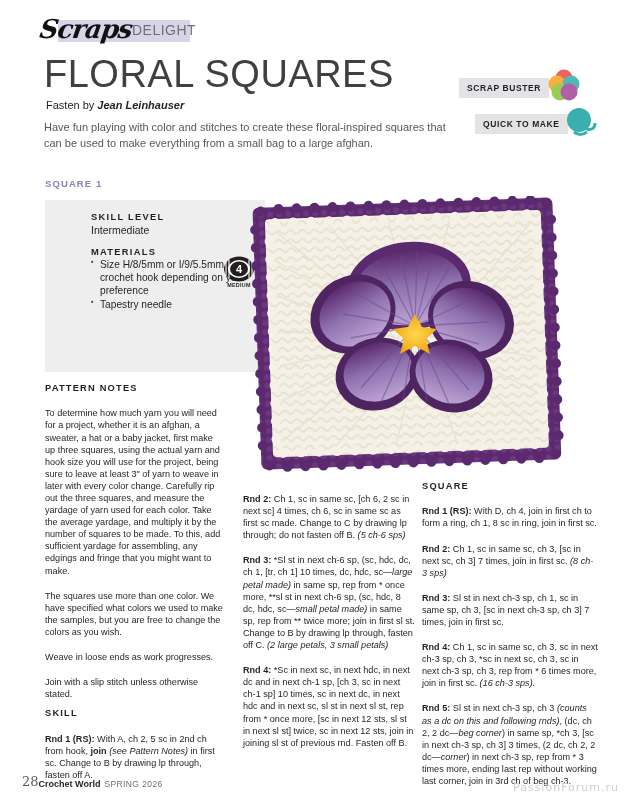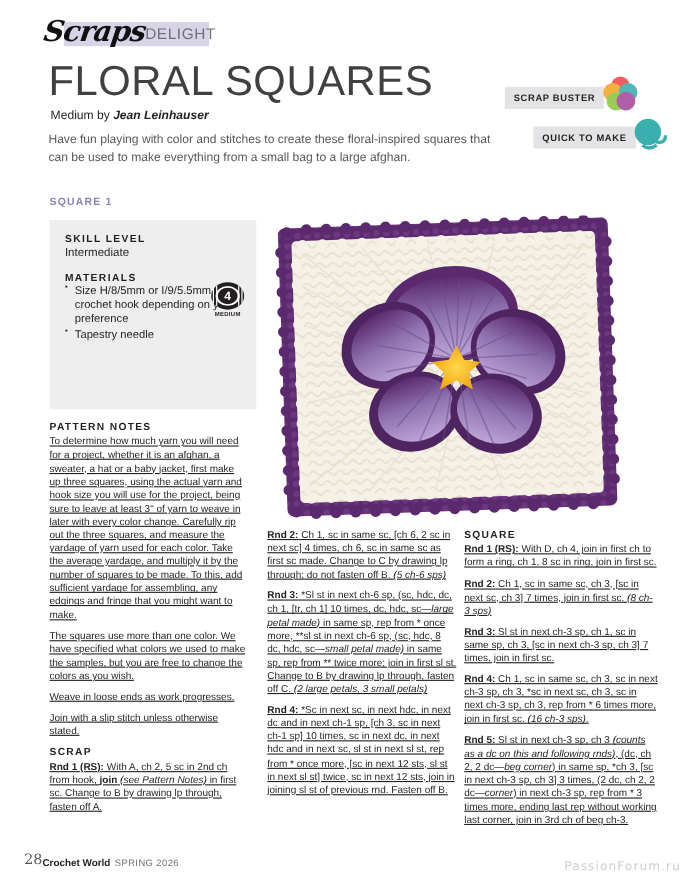--- a/index.html
+++ b/index.html
@@ -23,33 +23,33 @@
   .title{position:absolute;left:44px;top:55px;font-size:38px;letter-spacing:.5px;
     color:#404040;font-weight:300;line-height:1;}
   .byline{position:absolute;left:46px;top:99px;font-size:11px;color:#231f20;}
   .byline b{font-style:italic;font-weight:700;}
 
   
   .badge{position:absolute;display:flex;align-items:center;}
   .badge .lbl{background:#e3e3e5;color:#231f20;font-size:8.5px;font-weight:700;
     letter-spacing:.6px;padding:5px 8px 5px 8px;}
   #badge-scrap{left:459px;top:69px;}
-  #badge-quick{left:485px;top:105px;}
+  #badge-quick{left:475px;top:105px;}
   .badge .icon{margin-left:-6px;}
 
   
   .intro{position:absolute;left:44px;top:120px;width:420px;font-size:11px;
     line-height:1.42;color:#58585b;font-weight:300;}
 
   
   .square1{position:absolute;left:45px;top:178px;font-size:9.5px;font-weight:700;
     letter-spacing:1.1px;color:#8d7fb8;}
 
   
-  .infobox{position:absolute;left:45px;top:200px;width:188px;height:172px;background:#eeeeee;}
+  .infobox{position:absolute;left:45px;top:200px;width:188px;height:172px;background:#eeeeee;padding-left:32px;}
   .infobox .inner{padding:12px 12px 10px 14px;position:relative;}
   .ib-head{font-size:9.3px;font-weight:700;letter-spacing:1.3px;color:#231f20;}
   .ib-sub{font-size:10.5px;margin-top:2px;}
   .ib-head2{font-size:9.3px;font-weight:700;letter-spacing:1.3px;margin-top:11px;}
   .ib-list{list-style:none;margin:2px 0 0 0;padding:0;font-size:10.2px;line-height:1.25;}
   .ib-list li{position:relative;padding-left:9px;margin-top:2px;}
   .ib-list li:before{content:"\25AA";position:absolute;left:0;top:-1px;font-size:7px;}
   .ib-sublist{margin:0;padding-left:12px;list-style:none;}
   .ib-sublist li:before{content:none;}
   .ib-sublist li{padding-left:0;}
@@ -59,21 +59,21 @@
 
   
   .photo{position:absolute;left:243px;top:196px;width:360px;height:280px;}
 
   
   .col{position:absolute;font-size:9.1px;line-height:1.33;color:#231f20;text-align:left;}
   #col-left{left:45px;top:382px;width:180px;}
   #col-mid{left:243px;top:480px;width:172px;}
   #col-right{left:422px;top:480px;width:176px;}
   .col h3{font-size:9.3px;font-weight:700;letter-spacing:1.2px;margin:0 0 1px 0;}
-  .col p{margin:0 0 7px 0;text-decoration:underline;}
+  .col p{margin:13px 0 7px 0;}
   .col b{font-weight:700;}
   .col i{font-style:italic;}
 
   
   .footer{position:absolute;left:22px;top:774px;display:flex;align-items:flex-end;}
   .fnum{font-size:13px;color:#58585b;font-family:"DejaVu Serif",serif;}
   .fmag{font-size:9px;font-weight:700;margin-left:0;color:#231f20;}
   .fissue{font-size:8.5px;margin-left:4px;color:#6f6f74;letter-spacing:.4px;}
   .watermark{position:absolute;right:14px;top:781px;font-size:11px;color:#cfcfd4;
     letter-spacing:1px;font-family:"DejaVu Sans",sans-serif;}
@@ -84,21 +84,21 @@
 <div class="page">
 
   <div class="masthead">
     <div class="masthead-band"></div>
     <div class="masthead-script">Scraps</div>
     <div class="masthead-delight">DELIGHT</div>
   </div>
 
   <div class="title">FLORAL SQUARES</div>
   <div class="byline">
-    <span>Medium by </span><b>Jean Leinhauser</b>
+    <span>Fasten by </span><b>Jean Leinhauser</b>
   </div>
 
   <div class="badge" id="badge-scrap">
     <span class="lbl">SCRAP BUSTER</span>
     <span class="icon">
       <svg width="42" height="34" viewBox="0 0 42 34">
         <g opacity="0.88">
           <circle cx="21" cy="9" r="8.5" fill="#ef4b4b"></circle>
           <circle cx="14" cy="15" r="8.5" fill="#f5a623"></circle>
           <circle cx="28" cy="15" r="8.5" fill="#3aafb0"></circle>
@@ -350,21 +350,21 @@
       </g>
     </svg>
   </div>
 
   <div class="col" id="col-left">
     <h3>PATTERN NOTES</h3>
     <p>To determine how much yarn you will need for a project, whether it is an afghan, a sweater, a hat or a baby jacket, first make up three squares, using the actual yarn and hook size you will use for the project, being sure to leave at least 3" of yarn to weave in later with every color change. Carefully rip out the three squares, and measure the yardage of yarn used for each color. Take the average yardage, and multiply it by the number of squares to be made. To this, add sufficient yardage for assembling, any edgings and fringe that you might want to make.</p>
     <p>The squares use more than one color. We have specified what colors we used to make the samples, but you are free to change the colors as you wish.</p>
     <p>Weave in loose ends as work progresses.</p>
     <p>Join with a slip stitch unless otherwise stated.</p>
-    <h3>SCRAP</h3>
+    <h3>SKILL</h3>
     <p><b>Rnd 1 (RS):</b><span> With A, ch 2, 5 sc in 2nd ch from hook, </span><b>join</b><i> (see Pattern Notes)</i><span> in first sc. Change to B by drawing lp through, fasten off A.</span></p>
   </div>
 
   <div class="col" id="col-mid">
     <p><b>Rnd 2:</b><span> Ch 1, sc in same sc, [ch 6, 2 sc in next sc] 4 times, ch 6, sc in same sc as first sc made. Change to C by drawing lp through; do not fasten off B. </span><i>(5 ch-6 sps)</i></p>
     <p><b>Rnd 3:</b><span> *Sl st in next ch-6 sp, (sc, hdc, dc, ch 1, [tr, ch 1] 10 times, dc, hdc, sc—</span><i>large petal made)</i><span> in same sp, rep from * once more, **sl st in next ch-6 sp, (sc, hdc, 8 dc, hdc, sc—</span><i>small petal made)</i><span> in same sp, rep from ** twice more; join in first sl st. Change to B by drawing lp through, fasten off C. </span><i>(2 large petals, 3 small petals)</i></p>
     <p><b>Rnd 4:</b><span> *Sc in next sc, in next hdc, in next dc and in next ch-1 sp, [ch 3, sc in next ch-1 sp] 10 times, sc in next dc, in next hdc and in next sc, sl st in next sl st, rep from * once more, [sc in next 12 sts, sl st in next sl st] twice, sc in next 12 sts, join in joining sl st of previous rnd. Fasten off B.</span></p>
   </div>
 
   <div class="col" id="col-right">

